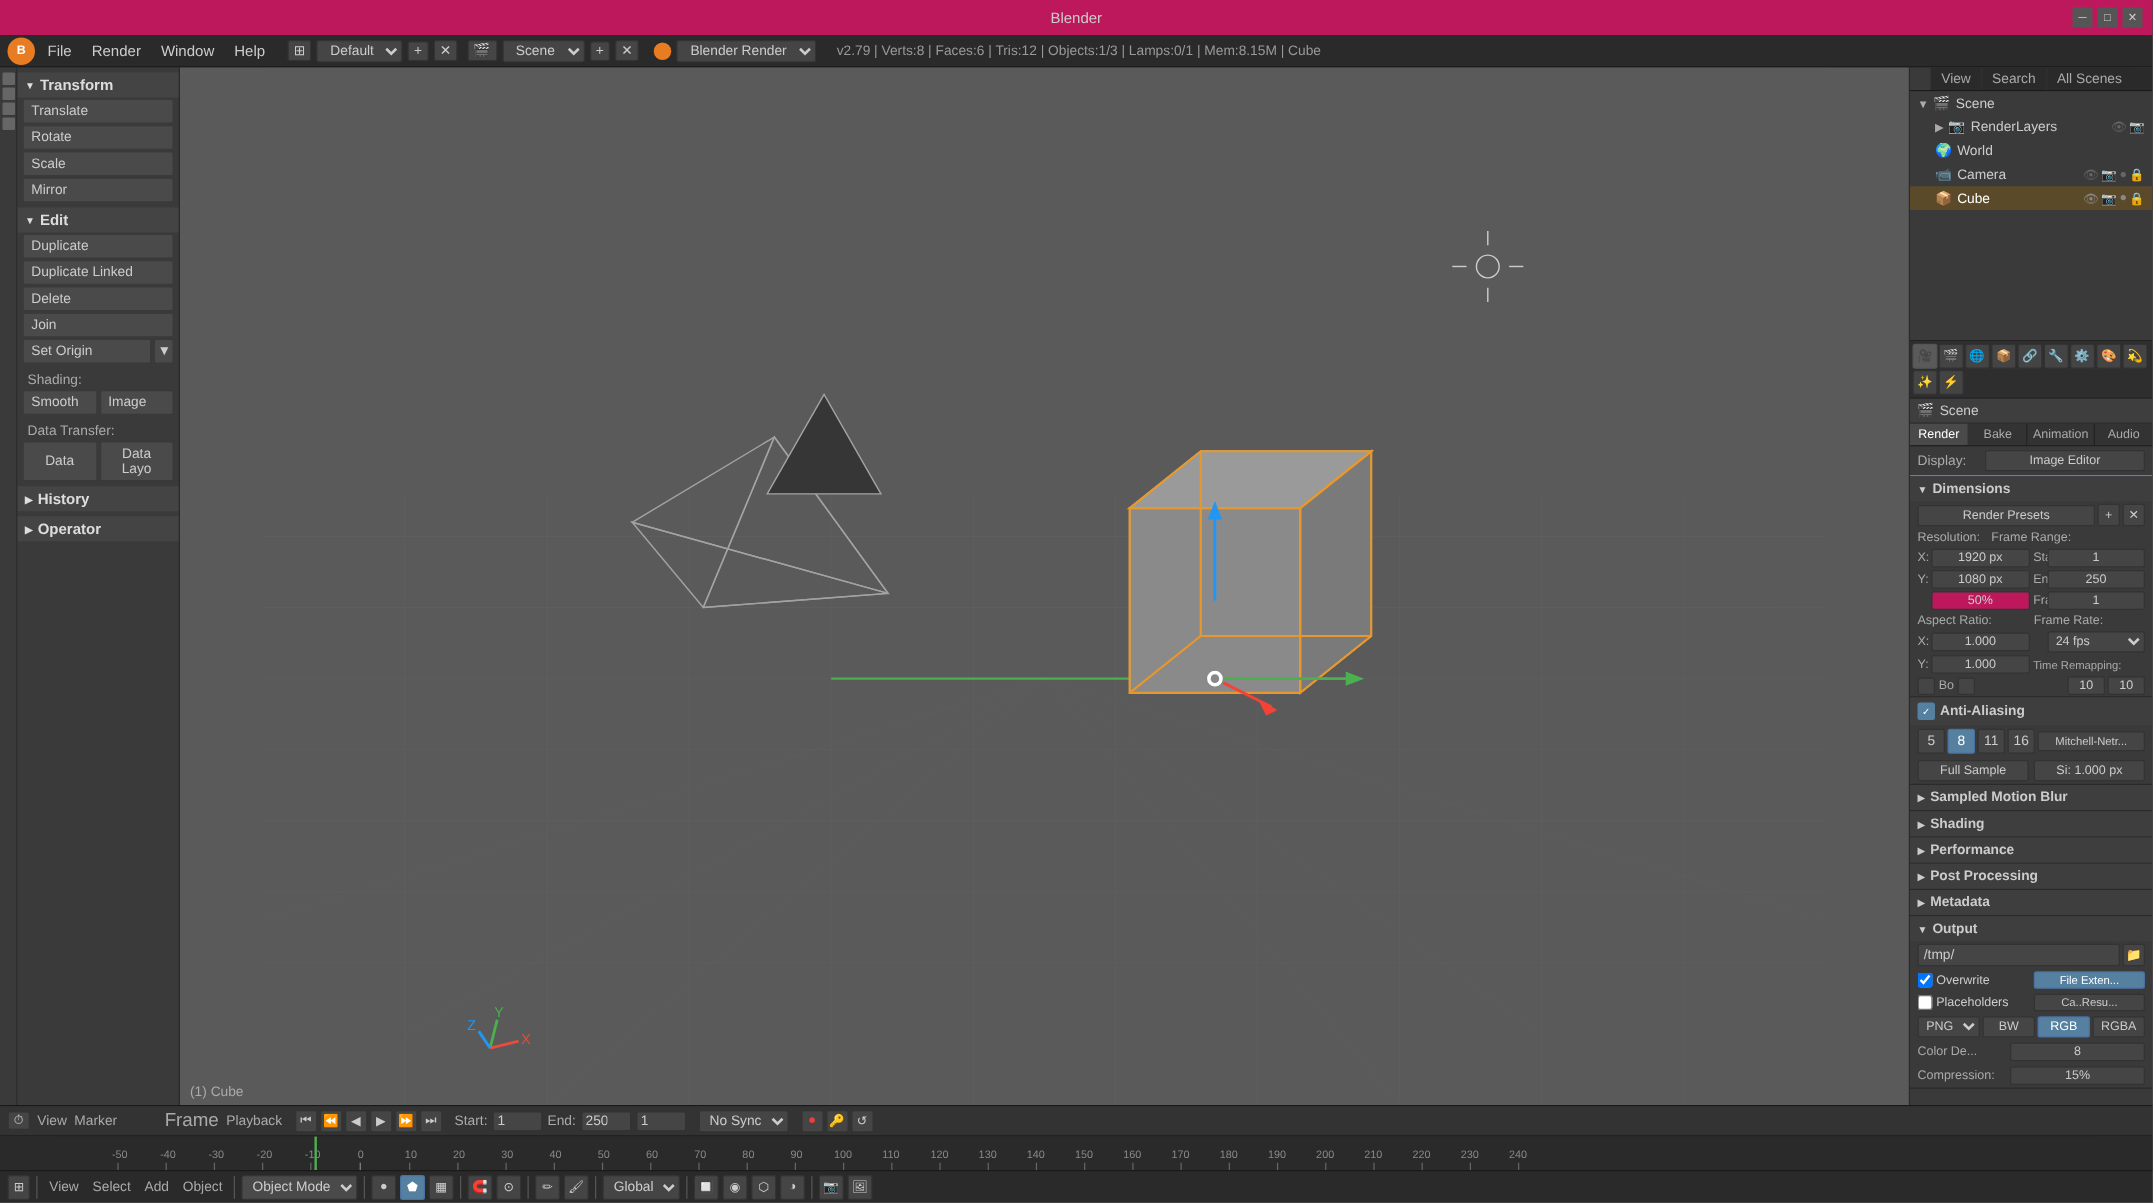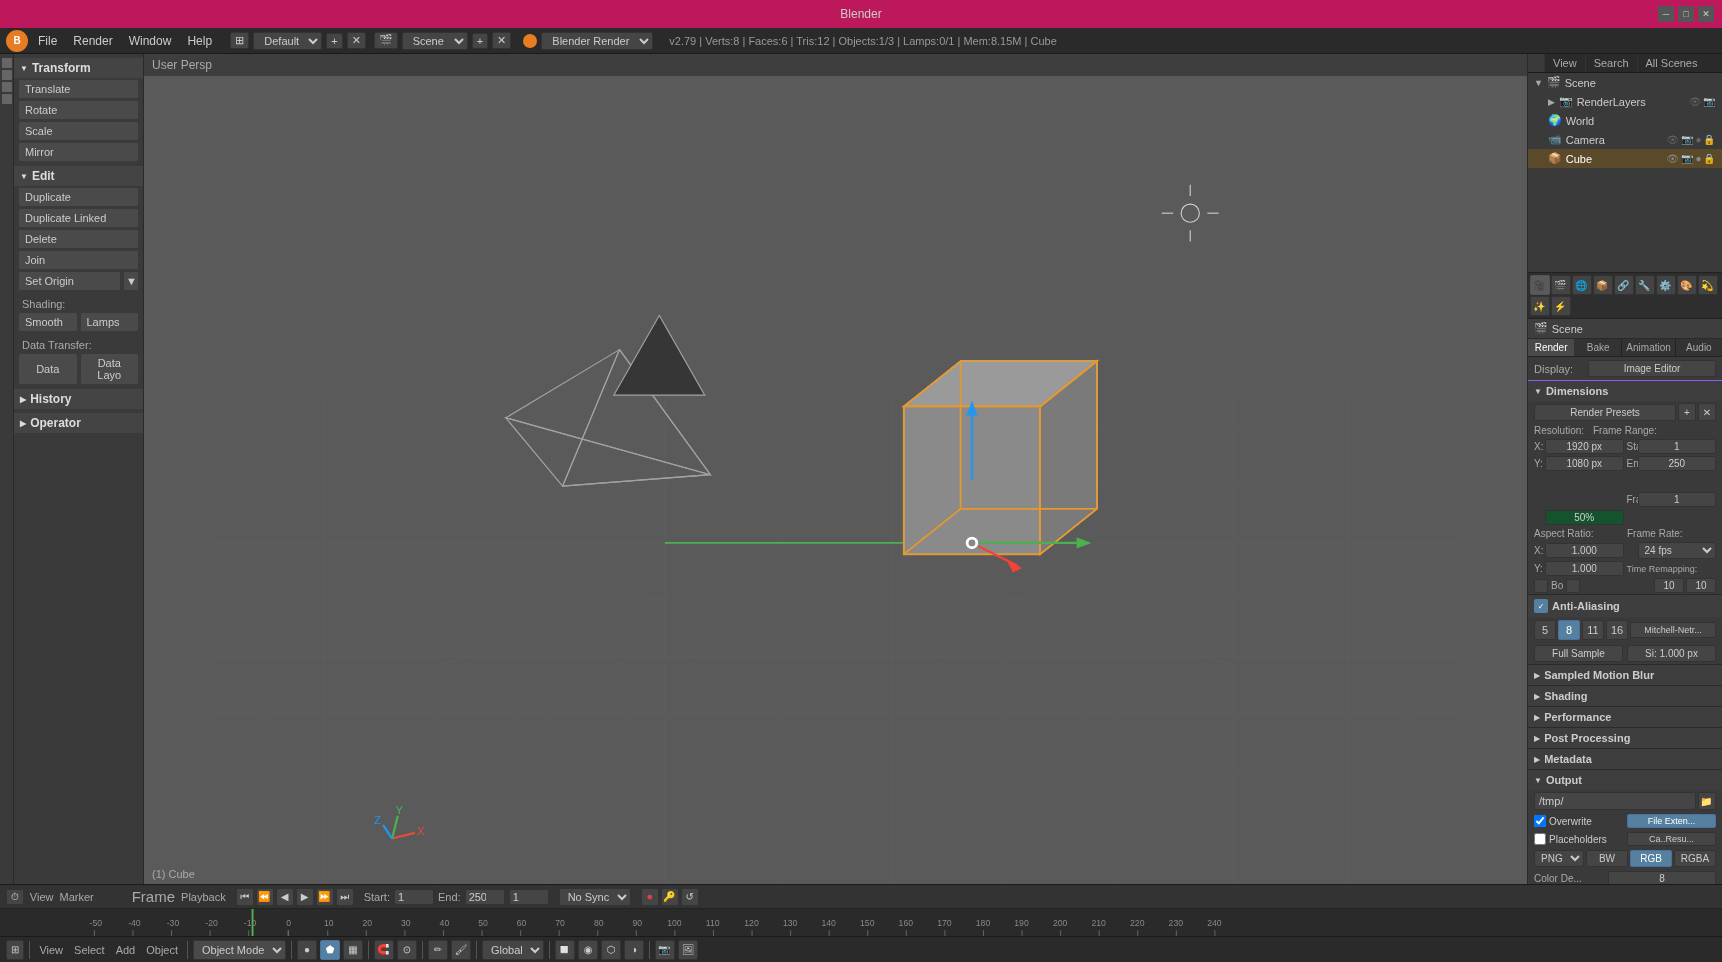--- a/index.html
+++ b/index.html
@@ -92,21 +92,21 @@
       <div style="display:flex;align-items:center;gap:2px;margin:1px 4px;">
         <button style="flex:1;padding:3px 6px;background:#4a4a4a;border:1px solid #3a3a3a;color:#ccc;font-size:11px;cursor:pointer;border-radius:2px;text-align:left;">Set Origin</button>
         <button style="width:16px;padding:3px 2px;background:#4a4a4a;border:1px solid #3a3a3a;color:#ccc;font-size:11px;cursor:pointer;border-radius:2px;">▼</button>
       </div>
     </div>
 
     <div class="panel-section" style="margin-top:4px;">
       <div style="padding:3px 8px 1px;font-size:11px;color:#aaa;">Shading:</div>
       <div style="display:flex;gap:2px;margin:1px 4px;">
         <button style="flex:1;padding:3px 6px;background:#4a4a4a;border:1px solid #3a3a3a;color:#ccc;font-size:11px;cursor:pointer;border-radius:2px;text-align:left;">Smooth</button>
-        <button style="flex:1;padding:3px 6px;background:#4a4a4a;border:1px solid #3a3a3a;color:#ccc;font-size:11px;cursor:pointer;border-radius:2px;text-align:left;">Lamps</button>
+        <button style="flex:1;padding:3px 6px;background:#4a4a4a;border:1px solid #3a3a3a;color:#ccc;font-size:11px;cursor:pointer;border-radius:2px;text-align:left;">Image</button>
       </div>
     </div>
 
     <div class="panel-section" style="margin-top:4px;">
       <div style="padding:3px 8px 1px;font-size:11px;color:#aaa;">Data Transfer:</div>
       <div style="display:flex;gap:2px;margin:1px 4px;">
         <button style="flex:1;padding:3px 6px;background:#4a4a4a;border:1px solid #3a3a3a;color:#ccc;font-size:11px;cursor:pointer;border-radius:2px;">Data</button>
         <button style="flex:1;padding:3px 6px;background:#4a4a4a;border:1px solid #3a3a3a;color:#ccc;font-size:11px;cursor:pointer;border-radius:2px;">Data Layo</button>
       </div>
     </div>
@@ -122,23 +122,20 @@
       <div style="display:flex;align-items:center;padding:3px 6px;background:#444;font-size:12px;font-weight:bold;color:#ddd;cursor:pointer;">
         <span style="margin-right:4px;font-size:8px;">▶</span>
         <span>Operator</span>
       </div>
     </div>
 
   </div>
 
   <div style="flex:1; background:#5a5a5a; position:relative; overflow:hidden;">
 
-    <div style="position:absolute;top:0;left:0;right:0;z-index:10;display:flex;align-items:center;padding:4px 8px;background:rgba(50,50,50,0.7);">
-      <span style="color:#aaa;font-size:12px;">User Persp</span>
-    </div>
 
     <svg class="scene-3d" viewBox="0 0 1100 730" xmlns="http://www.w3.org/2000/svg">
 
       <rect width="1100" height="730" fill="#5a5a5a"></rect>
 
       <g stroke="#666" stroke-width="0.5" opacity="0.5">
 
         <line x1="0" y1="480" x2="1100" y2="480"></line>
         <line x1="0" y1="430" x2="1100" y2="430"></line>
         <line x1="0" y1="380" x2="1100" y2="380"></line>
@@ -352,21 +349,21 @@
 
         <div style="display:grid;grid-template-columns:8px 1fr 8px 1fr;align-items:center;padding:1px 6px;gap:3px;">
           <span style="font-size:10px;color:#aaa;">Y:</span>
           <button style="background:#454545;border:1px solid #333;color:#ccc;padding:1px 3px;border-radius:2px;font-size:10px;cursor:pointer;text-align:center;">1080 px</button>
           <span style="font-size:10px;color:#aaa;white-space:nowrap;">End Fra:</span>
           <button style="background:#454545;border:1px solid #333;color:#ccc;padding:1px 3px;border-radius:2px;font-size:10px;cursor:pointer;text-align:center;">250</button>
         </div>
 
         <div style="display:grid;grid-template-columns:8px 1fr 8px 1fr;align-items:center;padding:1px 6px;gap:3px;">
           <span style="font-size:10px;color:#aaa;"></span>
-          <button style="background:#14532d;border:1px solid #333;color:#ccc;padding:1px 3px;border-radius:2px;font-size:10px;cursor:pointer;text-align:center;margin-top:37px;">50%</button>
+          <button style="background:#be185d;border:1px solid #333;color:#ccc;padding:1px 3px;border-radius:2px;font-size:10px;cursor:pointer;text-align:center;">50%</button>
           <span style="font-size:10px;color:#aaa;white-space:nowrap;">Frame Ste:</span>
           <button style="background:#454545;border:1px solid #333;color:#ccc;padding:1px 3px;border-radius:2px;font-size:10px;cursor:pointer;text-align:center;">1</button>
         </div>
 
         <div style="display:grid;grid-template-columns:1fr 1fr;padding:2px 6px;gap:4px;">
           <span style="font-size:10px;color:#aaa;">Aspect Ratio:</span>
           <span style="font-size:10px;color:#aaa;">Frame Rate:</span>
         </div>
 
         <div style="display:grid;grid-template-columns:8px 1fr 8px 1fr;align-items:center;padding:1px 6px;gap:3px;">

